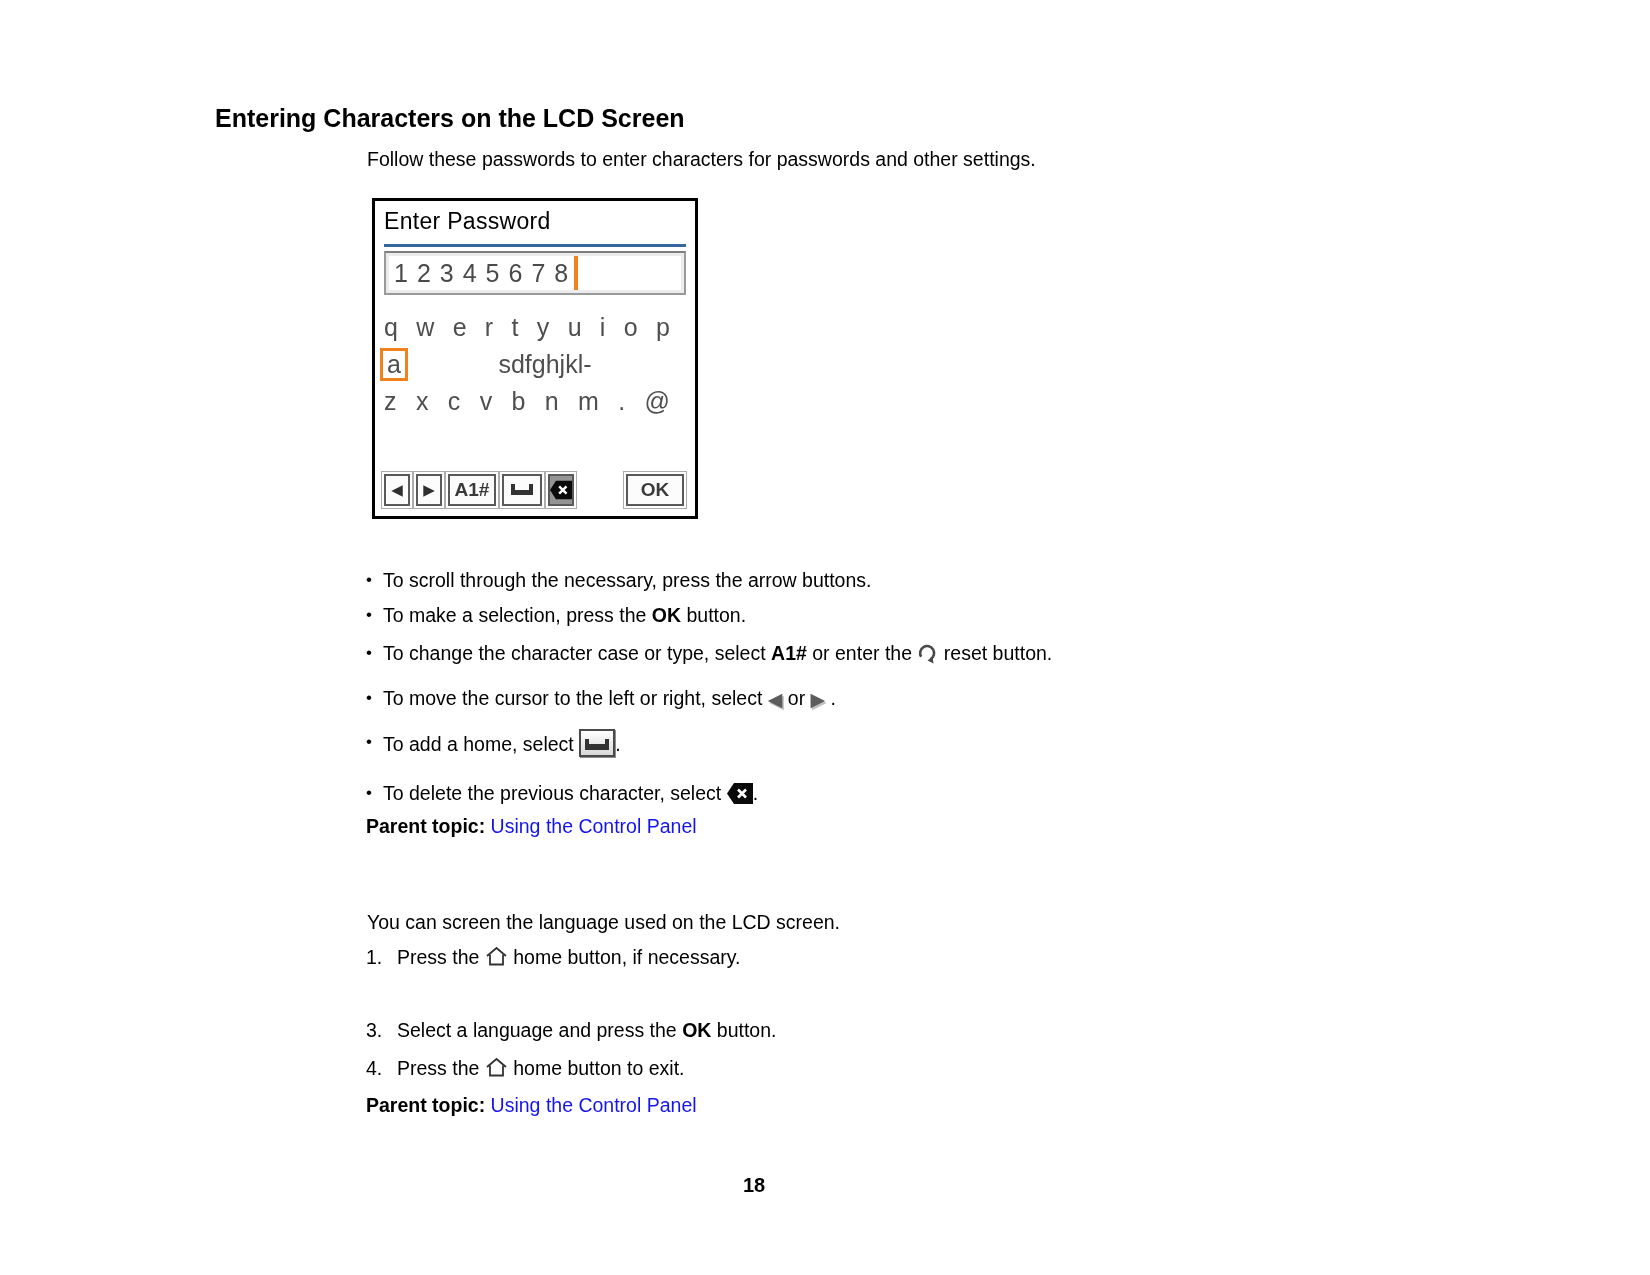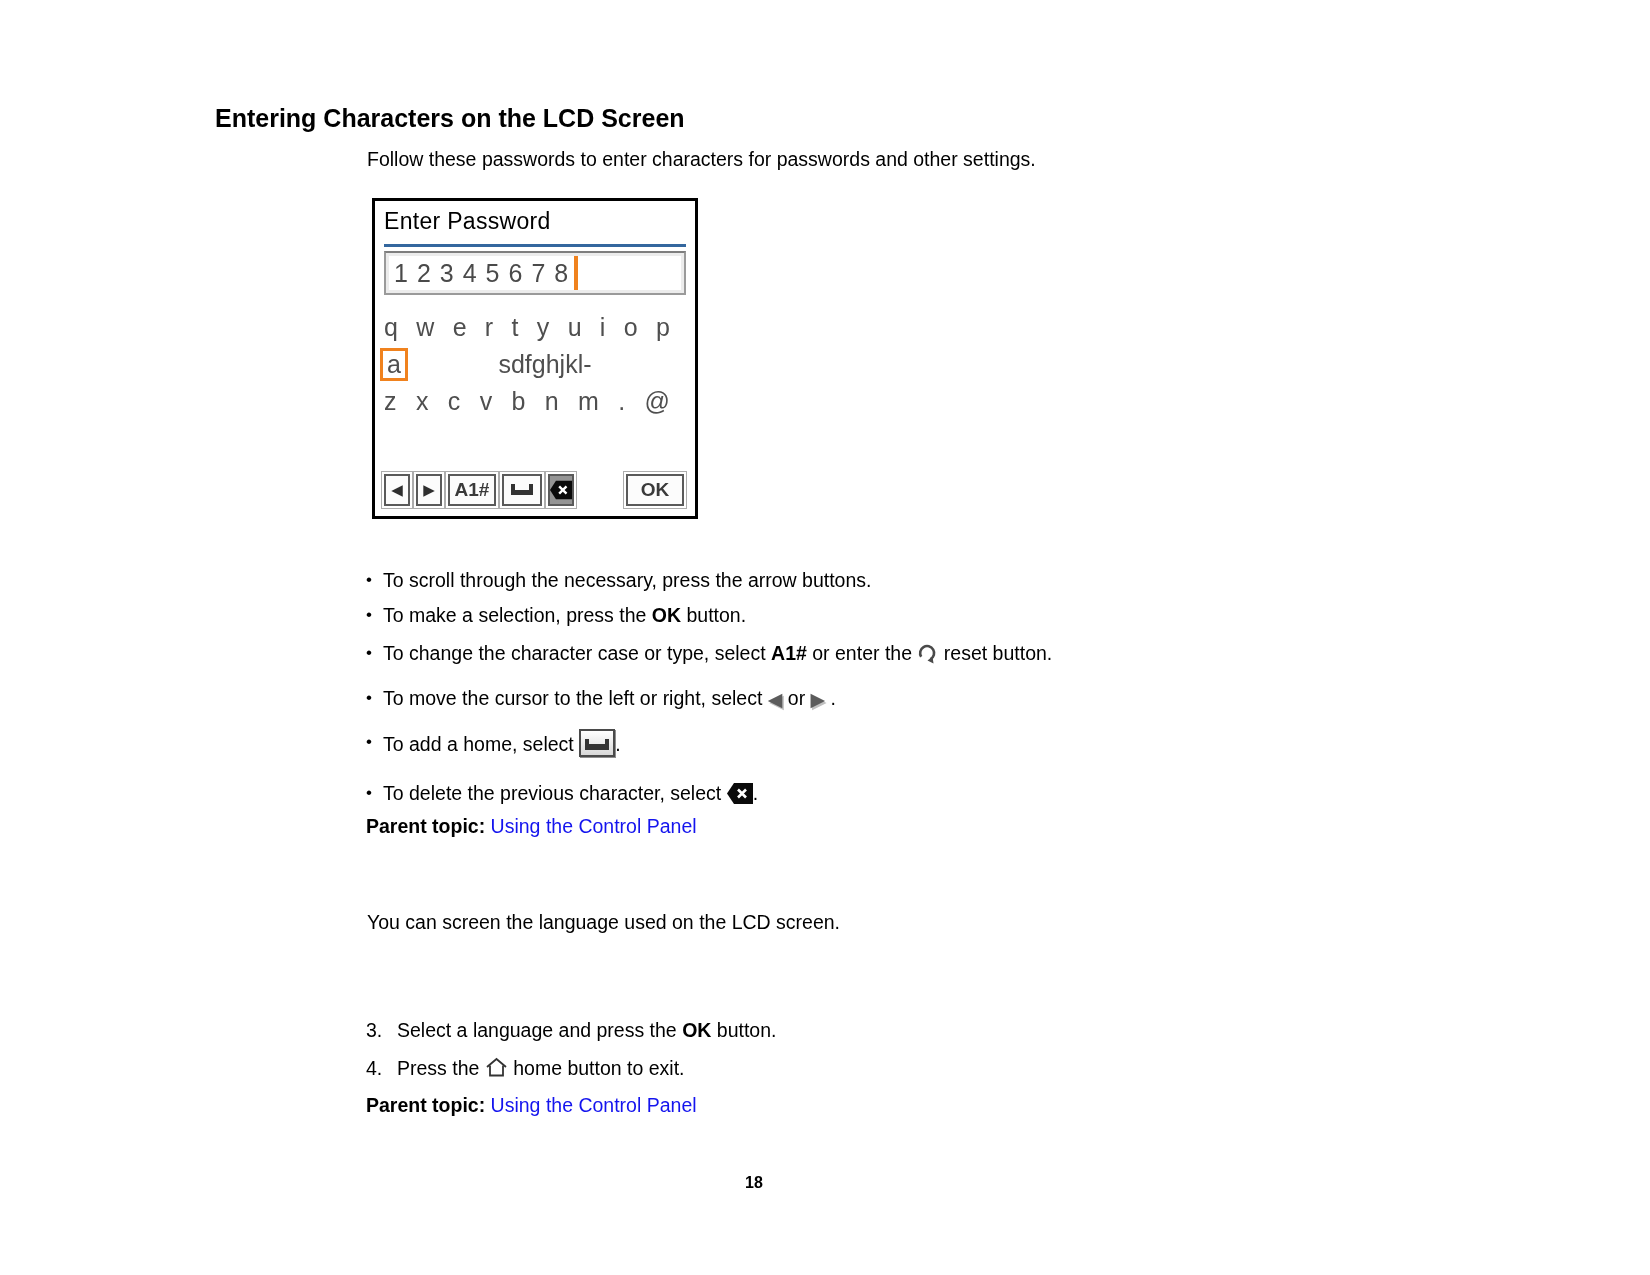--- a/index.html
+++ b/index.html
@@ -64,21 +64,21 @@
     display:inline-block; width:32px; height:24px; vertical-align:-6px;
     border:2px solid #4a4a4a; background:linear-gradient(#ffffff,#d8d8d8);
     box-shadow:1px 1px 0 #8f8f8f; position:relative;
   }
   .space-key i { position:absolute; left:4px; right:4px; bottom:5px; height:6px; background:#333;
                  border-left:4px solid #333; border-right:4px solid #333; }
   .space-key i:before, .space-key i:after {
     content:""; position:absolute; width:4px; height:11px; background:#333; bottom:0;
   }
   .space-key i:before { left:-4px; } .space-key i:after { right:-4px; }
-  .pagenum { width:100%; text-align:center; font-weight:bold; font-size:16px; }
+  .pagenum { width:100%; text-align:center; font-weight:bold; font-size:20px; }
 </style>
 </head>
 <body>
 
 <div class="page">
 
   <h1 class="sect abs" style="left:215px; top:103px;">Entering Characters on the LCD Screen</h1>
 
   <div class="body-text abs line" style="left:367px; top:146px;">Follow these passwords to enter characters for passwords and other settings.</div>
 
@@ -184,20 +184,26 @@
   </div>
 
   <div class="body-text abs line" style="left:366px; top:813px;">
     <b>Parent topic:</b>
     <a class="doclink">Using the Control Panel</a>
   </div>
 
 
   <div class="body-text abs line" style="left:367px; top:909px;">You can screen the language used on the LCD screen.</div>
 
+  <div class="body-text abs line" style="left:366px; top:944px;">
+    <span class="step-num">1.</span><span>Press the </span><svg class="icon" width="23" height="21" viewBox="0 0 23 21" style="vertical-align:-3px;">
+      <path d="M2 10 L11.5 2 L21 10" fill="none" stroke="#333" stroke-width="1.8"></path>
+      <path d="M5 8.6 L5 18.5 L18 18.5 L18 8.6" fill="none" stroke="#333" stroke-width="1.8"></path>
+    </svg><span> home button, if necessary.</span>
+  </div>
 
 
   <div class="body-text abs line" style="left:366px; top:1017px;">
     <span class="step-num">3.</span><span>Select a language and press the </span><b>OK</b><span> button.</span>
   </div>
 
   <div class="body-text abs line" style="left:366px; top:1055px;">
     <span class="step-num">4.</span><span>Press the </span><svg class="icon" width="23" height="21" viewBox="0 0 23 21" style="vertical-align:-3px;">
       <path d="M2 10 L11.5 2 L21 10" fill="none" stroke="#333" stroke-width="1.8"></path>
       <path d="M5 8.6 L5 18.5 L18 18.5 L18 8.6" fill="none" stroke="#333" stroke-width="1.8"></path>

